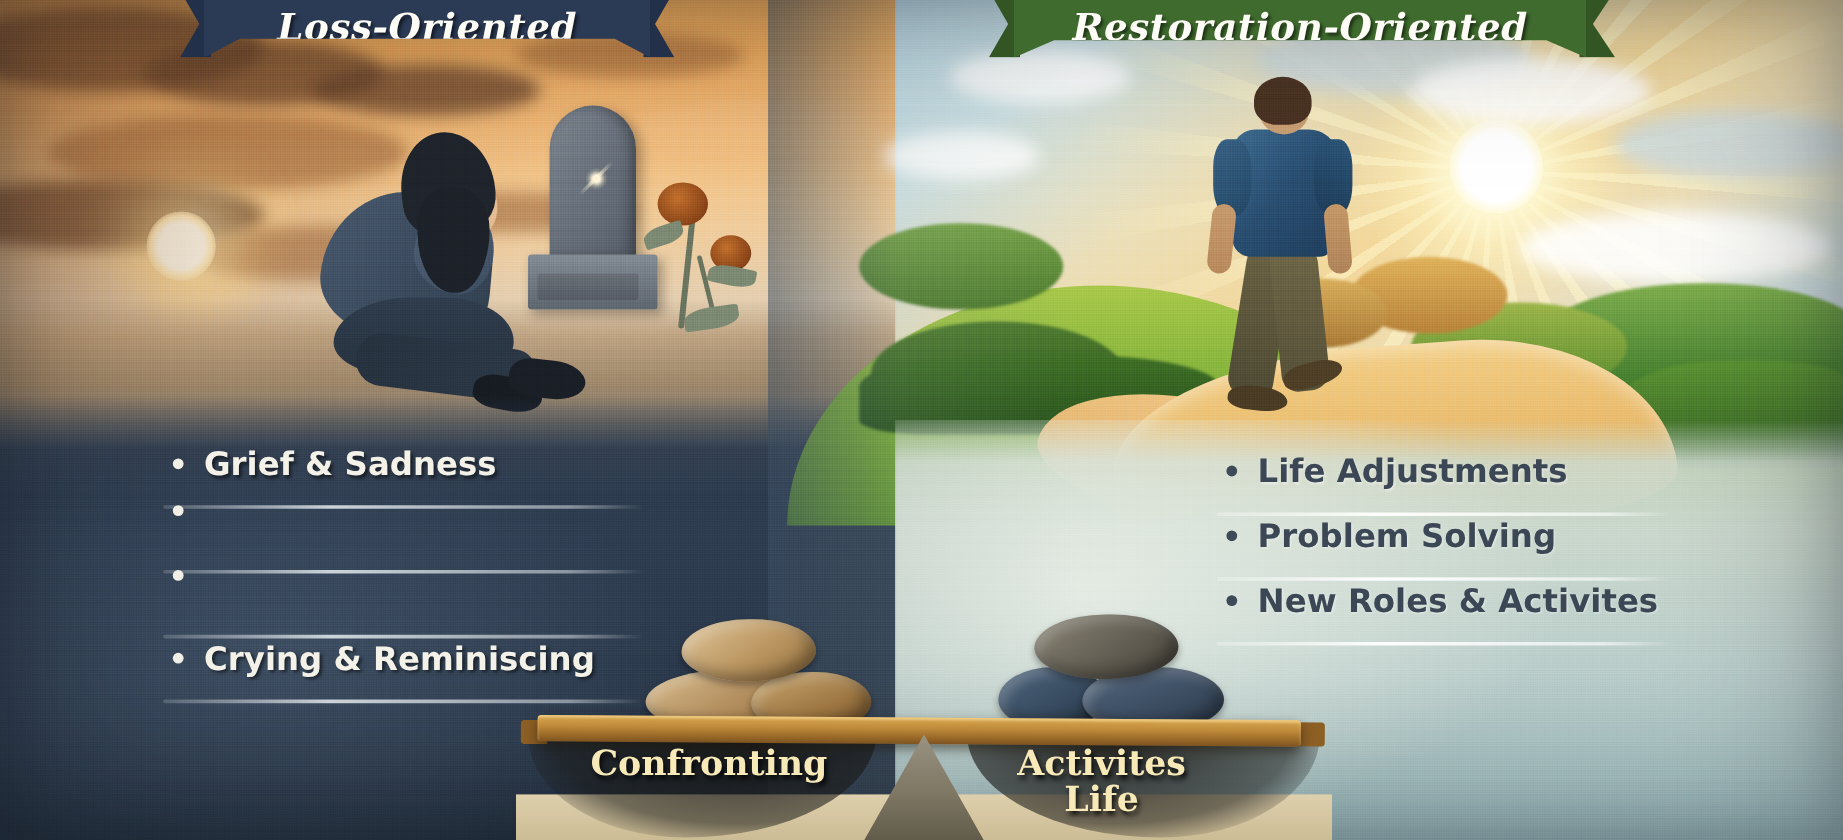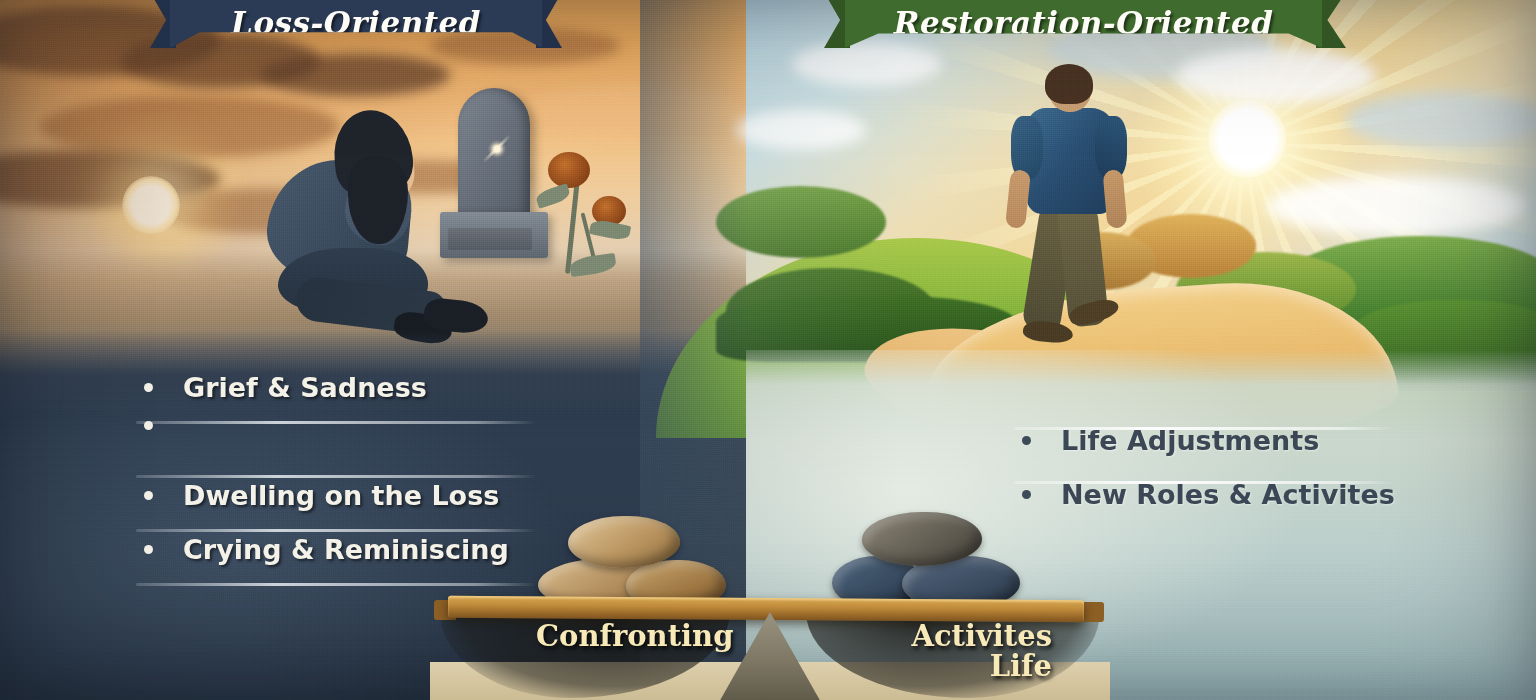--- a/index.html
+++ b/index.html
@@ -244,33 +244,33 @@
   .wing-rl{ left:824px; width:26px; background:#325523;
     clip-path:polygon(100% 0, 100% 100%, 0 100%, 62% 50%, 0 0); }
   .wing-rr{ left:1316px; width:30px; background:#325523;
     clip-path:polygon(0 0, 100% 0, 38% 50%, 100% 100%, 0 100%); }
 
   
   .list{ position:absolute; z-index:24; }
   .list-left{ left:136px; top:372px; width:400px; }
   .list-right{ left:1014px; top:378px; width:400px; }
   .list-item{
-    position:relative; display:flex; align-items:baseline; gap:30px;
+    position:relative; display:flex; align-items:baseline; gap:17px;
     height:54px; padding-left:8px;
   }
   .bullet{
     display:inline-block; width:9px; height:9px; border-radius:50%;
     flex:0 0 auto; position:relative; top:-5px;
   }
   .list-left .bullet{ background:#f2f0e6; }
   .list-right .bullet{ background:#3d4a58; }
   .li-text{ font-family:"DejaVu Sans", sans-serif; font-weight:bold; font-size:27px;
     white-space:nowrap; }
   .list-left .li-text{ color:#f4f2e8; text-shadow:2px 2px 3px rgba(0,0,0,.55); }
-  .list-right .li-text{ color:#3b4755; text-shadow:1px 1px 2px rgba(255,255,255,.45);margin-top:47px; }
+  .list-right .li-text{ color:#3b4755; text-shadow:1px 1px 2px rgba(255,255,255,.45); }
   .rule{
     position:absolute; left:0; bottom:2px; height:3px; border-radius:2px;
   }
   .list-left .rule{ width:400px;
     background:linear-gradient(to right, rgba(226,232,236,.18), rgba(230,236,240,.85) 35%, rgba(226,232,236,.5) 85%, rgba(226,232,236,0)); }
   .list-right .rule{ width:380px;
     background:linear-gradient(to right, rgba(255,255,255,.25), rgba(255,255,255,.95) 35%, rgba(255,255,255,.6) 85%, rgba(255,255,255,0)); }
 
   
   .seesaw{ position:absolute; left:430px; top:500px; width:680px; height:200px; z-index:26; }
@@ -323,23 +323,23 @@
   .stones-r{ left:392px; top:12px; width:210px; height:92px; }
   .sr1{ left:10px; top:44px; width:90px; height:52px;
     background:linear-gradient(150deg,#4e657d,#36495e 60%,#283646); }
   .sr2{ left:80px; top:44px; width:118px; height:54px;
     background:linear-gradient(160deg,#56697f,#3b4c61 58%,#2c3a4a); }
   .sr3{ left:40px; top:0; width:120px; height:54px;
     background:linear-gradient(145deg,#8b8576,#615d52 58%,#47443c); }
 
   
   .see-label{
-    position:absolute; z-index:28; text-align:right; line-height:1.02;
+    position:absolute; z-index:28; text-align:center; line-height:1.02;
     font-family:"DejaVu Serif", serif; font-weight:bold; color:#f7e9b8;
-    font-size:29px; text-shadow:2px 3px 4px rgba(0,0,0,.85);margin-left:44px;
+    font-size:29px; text-shadow:2px 3px 4px rgba(0,0,0,.85);
   }
   .see-label .l2{ display:block; }
   .label-left{ left:492px; top:622px; width:180px; }
   .label-right{ left:828px; top:622px; width:180px; }
 </style>
 </head>
 <body>
 
 <div id="stage">
 
@@ -458,34 +458,38 @@
       <span class="bullet"></span>
       <span class="li-text">Grief &amp; Sadness</span>
       <span class="rule"></span>
     </div>
     <div class="list-item">
       <span class="bullet"></span>
       <span class="rule"></span>
     </div>
     <div class="list-item">
       <span class="bullet"></span>
-      <span class="li-text">Dwelling on the Loss</span>
       <span class="rule"></span>
     </div>
     <div class="list-item">
       <span class="bullet"></span>
       <span class="li-text">Crying &amp; Reminiscing</span>
       <span class="rule"></span>
     </div>
   </div>
 
   <div class="list list-right">
     <div class="list-item">
       <span class="bullet"></span>
       <span class="li-text">Life Adjustments</span>
+      <span class="rule"></span>
+    </div>
+    <div class="list-item">
+      <span class="bullet"></span>
+      <span class="li-text">Problem Solving</span>
       <span class="rule"></span>
     </div>
     <div class="list-item">
       <span class="bullet"></span>
       <span class="li-text">New Roles &amp; Activites</span>
       <span class="rule"></span>
     </div>
   </div>
 
   <div class="seesaw">

